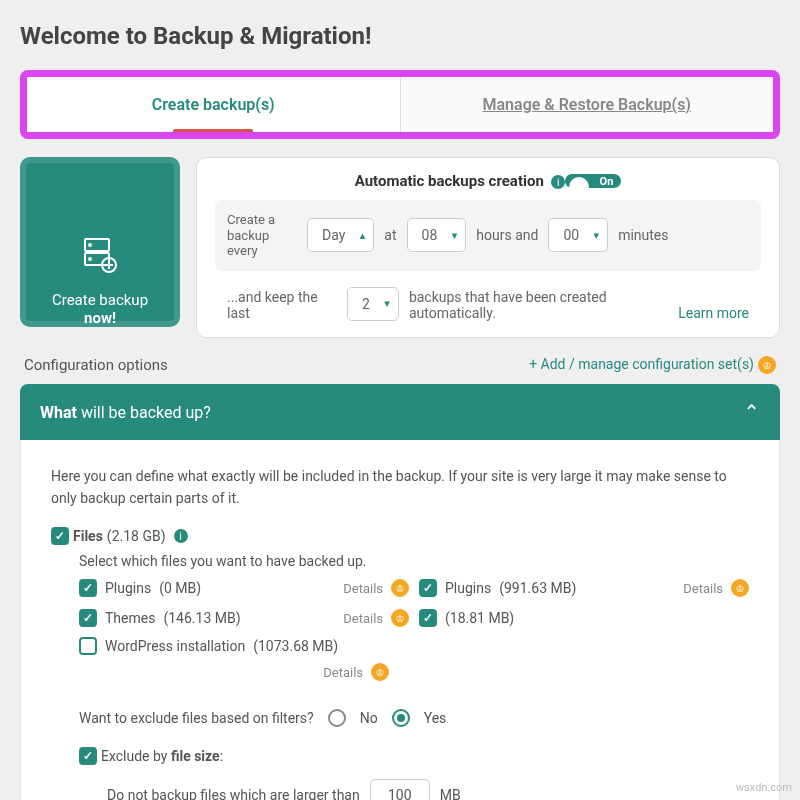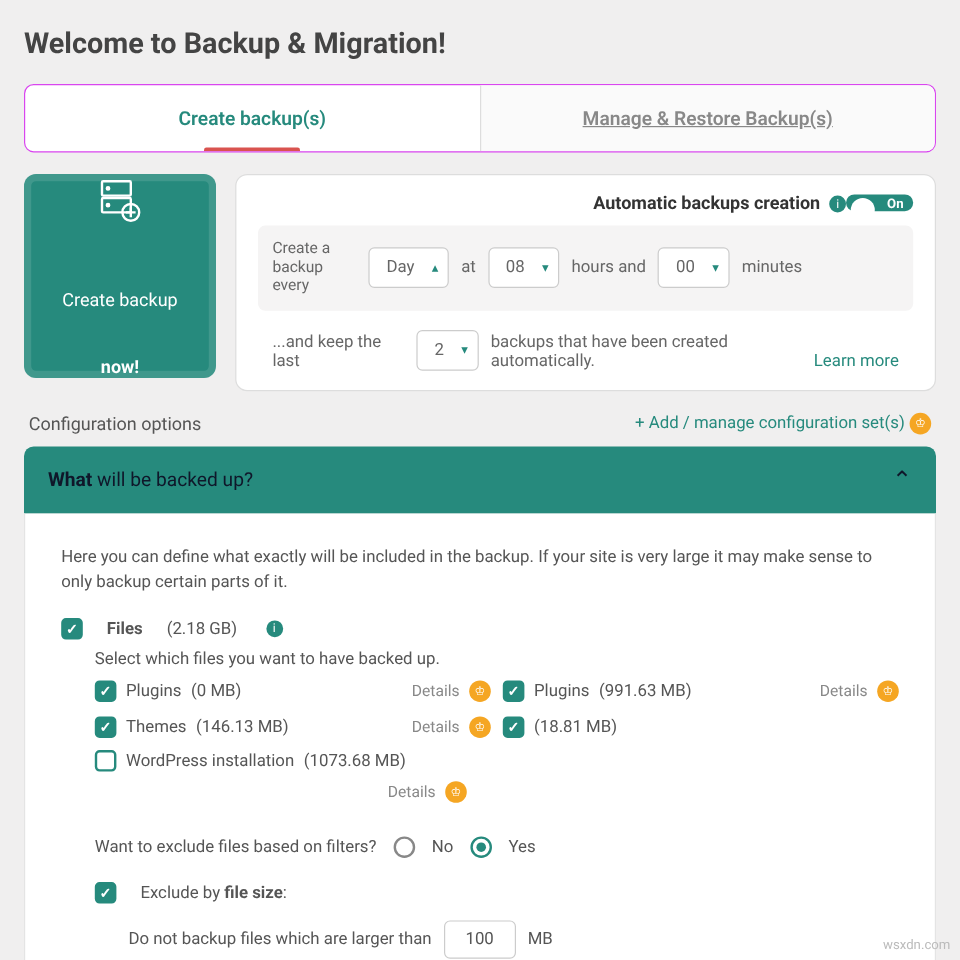--- a/index.html
+++ b/index.html
@@ -1,47 +1,47 @@
 <!DOCTYPE html>
 <html><head>
 <meta charset="utf-8">
 <style>
   * { box-sizing: border-box; margin: 0; padding: 0; }
   body { font-family: -apple-system, BlinkMacSystemFont, "Segoe UI", Roboto, sans-serif; background: #f0efef; width: 800px; color: #555; font-size: 14px; }
   .page { padding: 0 20px 20px; }
   h1 { font-size: 24px; color: #444; font-weight: 700; padding: 22px 0 20px; }
-  .tabs { display: flex; background: #fff; border: 1px solid #d946ef; border-radius: 8px; overflow: hidden; }
+  .tabs { display: flex; background: #fff; border: 7px solid #d946ef; border-radius: 8px; overflow: hidden; }
   .tab { flex: 1; text-align: center; padding: 18px 0; font-size: 16px; font-weight: 600; cursor: pointer; position: relative; }
   .tab.active { color: #268a7d; }
   .tab.active::after { content: ""; position: absolute; bottom: 0; left: 50%; transform: translateX(-50%); width: 80px; height: 3px; background: #d9534f; border-radius: 2px 2px 0 0; }
   .tab.inactive { color: #888; background: #fafafa; border-left: 1px solid #ddd; text-decoration: underline; }
   .row1 { display: flex; gap: 16px; margin-top: 18px; }
-  .create-box { width: 160px; height: 170px; background: #268a7d; border-radius: 10px; color: #fff; display: flex; flex-direction: column; align-items: center; justify-content: space-between; cursor: pointer; box-shadow: inset 0 0 0 6px rgba(255,255,255,0.12); }
+  .create-box { width: 160px; height: 170px; background: #268a7d; border-radius: 10px; color: #fff; display: flex; flex-direction: column; align-items: center; justify-content: flex-end; cursor: pointer; box-shadow: inset 0 0 0 6px rgba(255,255,255,0.12); }
   .create-box svg { margin-bottom: 12px; }
   .create-box .l1 { font-size: 15px; }
   .create-box .l2 { font-size: 15px; font-weight: 700; }
   .auto-panel { flex: 1; background: #fff; border: 1px solid #ddd; border-radius: 10px; padding: 14px 18px 0; }
-  .auto-head { display: flex; justify-content: flex-end; align-items: center; margin-bottom: 10px; }
+  .auto-head { display: flex; justify-content: center; align-items: center; margin-bottom: 10px; }
   .auto-title { font-weight: 700; color: #333; font-size: 15px; }
   .info-icon { display: inline-flex; width: 14px; height: 14px; border-radius: 50%; background: #268a7d; color: #fff; font-size: 10px; align-items: center; justify-content: center; margin-left: 4px; vertical-align: middle; }
   .toggle { width: 56px; height: 14px; background: #268a7d; border-radius: 13px; position: relative; color: #fff; font-size: 11px; font-weight: 700; display: flex; align-items: center; justify-content: flex-end; padding-right: 8px; cursor: pointer; }
   .toggle::before { content: ""; position: absolute; left: 4px; top: 3px; width: 20px; height: 20px; background: #fff; border-radius: 50%; }
   .auto-row { display: flex; align-items: center; gap: 10px; background: #f5f4f4; padding: 12px; border-radius: 6px; margin-bottom: 8px; font-size: 14px; color: #666; }
   .label-sm { width: 70px; font-size: 13px; line-height: 1.2; }
   .sel { background: #fff; border: 1px solid #ccc; border-radius: 5px; padding: 8px 28px 8px 14px; font-size: 14px; position: relative; display: inline-flex; align-items: center; cursor: pointer; }
   .sel .chev { position: absolute; right: 8px; color: #268a7d; font-size: 11px; }
   .auto-row2 { display: flex; align-items: flex-end; gap: 10px; padding: 8px 12px 16px; font-size: 14px; color: #666; }
   .learn { color: #268a7d; margin-left: auto; cursor: pointer; }
   .config-row { display: flex; justify-content: space-between; margin: 18px 4px 10px; font-size: 15px; color: #555; }
   .add-config { color: #268a7d; cursor: pointer; font-size: 14px; }
   .crown { display: inline-flex; width: 18px; height: 18px; background: #f5a623; border-radius: 50%; color: #fff; font-size: 10px; align-items: center; justify-content: center; margin-left: 4px; vertical-align: middle; }
-  .acc-head { background: #268a7d; color: #0f172a; border-radius: 8px 8px 0 0; padding: 16px 20px; display: flex; justify-content: space-between; align-items: center; font-size: 16px; cursor: pointer; }
+  .acc-head { background: #268a7d; color: #ffffff; border-radius: 8px 8px 0 0; padding: 16px 20px; display: flex; justify-content: space-between; align-items: center; font-size: 16px; cursor: pointer; }
   .acc-body { background: #fff; border: 1px solid #e4e4e4; border-top: none; padding: 26px 30px; }
   .acc-body p { color: #555; line-height: 1.55; margin-bottom: 18px; }
-  .cb-line { display: flex; align-items: center; gap: 20px; margin-bottom: 8px; }
+  .cb-line { display: flex; align-items: center; gap: 4px; margin-bottom: 8px; }
   .cb { width: 18px; height: 18px; border: 2px solid #268a7d; border-radius: 4px; display: inline-flex; align-items: center; justify-content: center; cursor: pointer; flex-shrink: 0; }
   .cb.checked { background: #268a7d; color: #fff; }
   .cb.checked::after { content: "✓"; font-size: 12px; font-weight: 700; }
   .grid { display: grid; grid-template-columns: 1fr 1fr; column-gap: 10px; row-gap: 12px; margin: 10px 0 6px 28px; }
   .grid-row { display: flex; align-items: center; gap: 8px; }
   .details { margin-left: auto; color: #888; font-size: 13px; display: inline-flex; align-items: center; gap: 4px; cursor: pointer; }
   .sub-indent { margin-left: 28px; }
   .wrap-wp { margin: 8px 0 0 28px; }
   .filters-q { margin: 28px 0 20px 28px; display: flex; align-items: center; gap: 14px; }
   .radio { width: 18px; height: 18px; border: 2px solid #888; border-radius: 50%; display: inline-flex; align-items: center; justify-content: center; cursor: pointer; }

